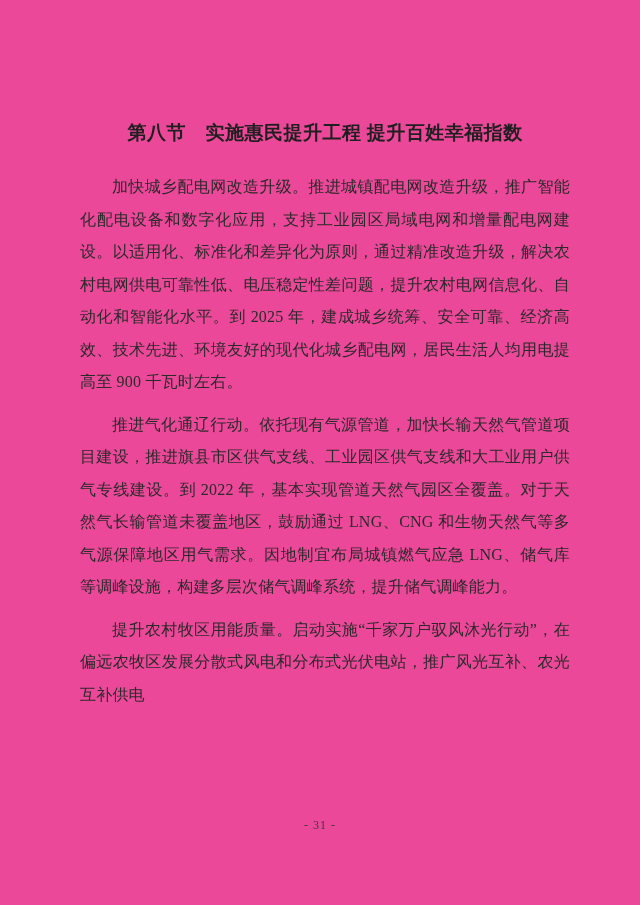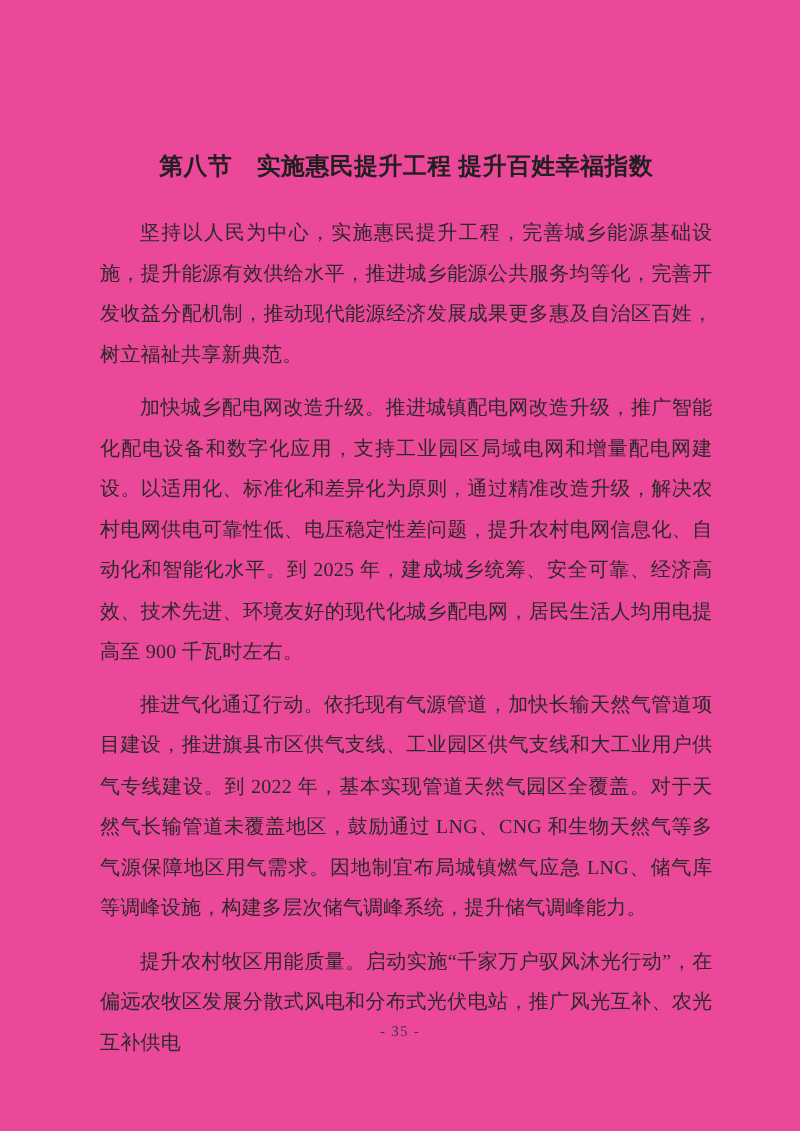--- a/index.html
+++ b/index.html
@@ -50,22 +50,21 @@
     letter-spacing: 1px;
     color: #3a3a3a;
   }
 </style>
 </head>
 <body>
 
 <div class="page">
   <h1 class="title">第八节　实施惠民提升工程 提升百姓幸福指数</h1>
 
-  <p class="para">坚持以人民为中心，实施惠民提升工程，完善城乡能源基础设施，提升能源有效供给水平，推进城乡能源公共服务均等化，完善开发收益分配机制，推动现代能源经济发展成果更多惠及自治区百姓，树立福祉共享新典范。</p>
 
   <p class="para">加快城乡配电网改造升级。推进城镇配电网改造升级，推广智能化配电设备和数字化应用，支持工业园区局域电网和增量配电网建设。以适用化、标准化和差异化为原则，通过精准改造升级，解决农村电网供电可靠性低、电压稳定性差问题，提升农村电网信息化、自动化和智能化水平。到 2025 年，建成城乡统筹、安全可靠、经济高效、技术先进、环境友好的现代化城乡配电网，居民生活人均用电提高至 900 千瓦时左右。</p>
 
   <p class="para">推进气化通辽行动。依托现有气源管道，加快长输天然气管道项目建设，推进旗县市区供气支线、工业园区供气支线和大工业用户供气专线建设。到 2022 年，基本实现管道天然气园区全覆盖。对于天然气长输管道未覆盖地区，鼓励通过 LNG、CNG 和生物天然气等多气源保障地区用气需求。因地制宜布局城镇燃气应急 LNG、储气库等调峰设施，构建多层次储气调峰系统，提升储气调峰能力。</p>
 
   <p class="para">提升农村牧区用能质量。启动实施“千家万户驭风沐光行动”，在偏远农牧区发展分散式风电和分布式光伏电站，推广风光互补、农光互补供电</p>
 
-  <div class="footer">- 35 -</div>
+  <div class="footer">- 31 -</div>
 </div>
 
 </body></html>

